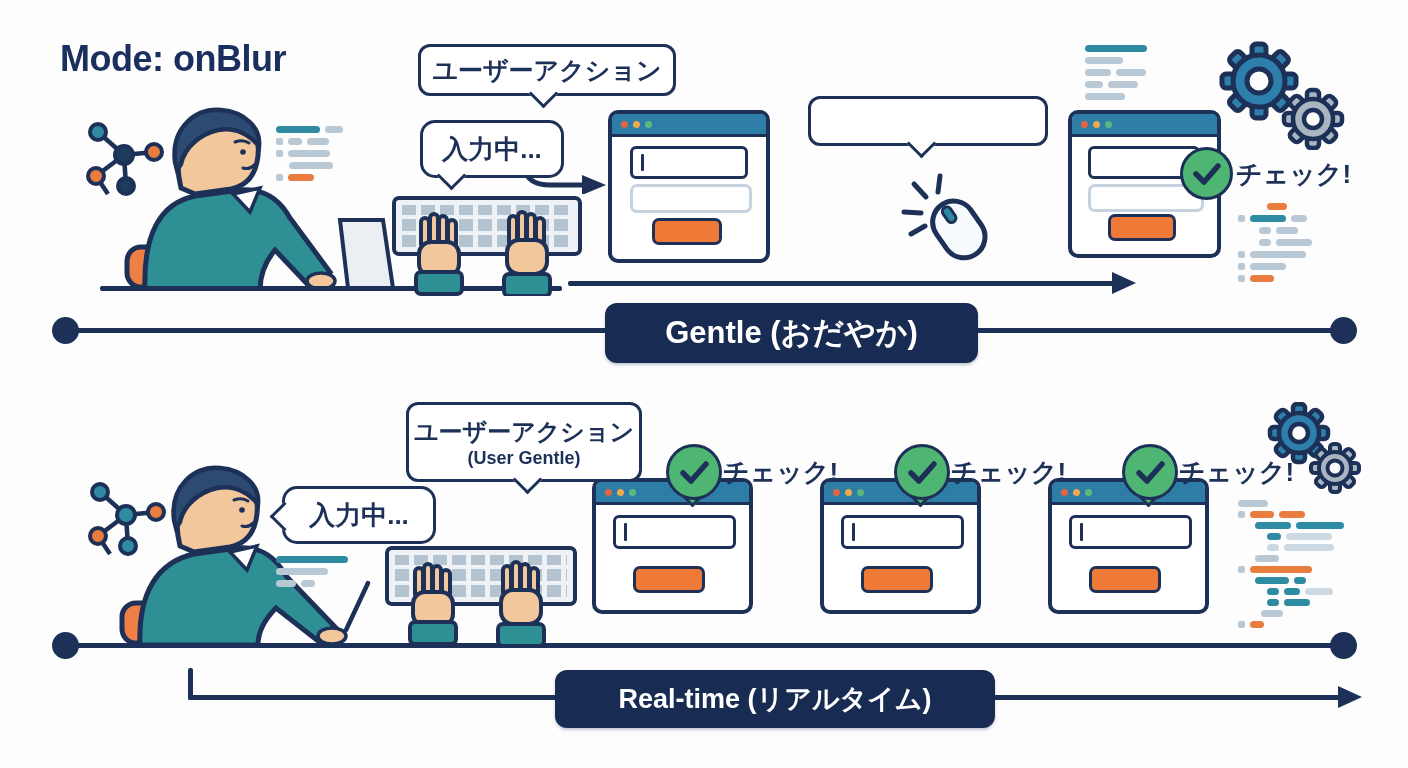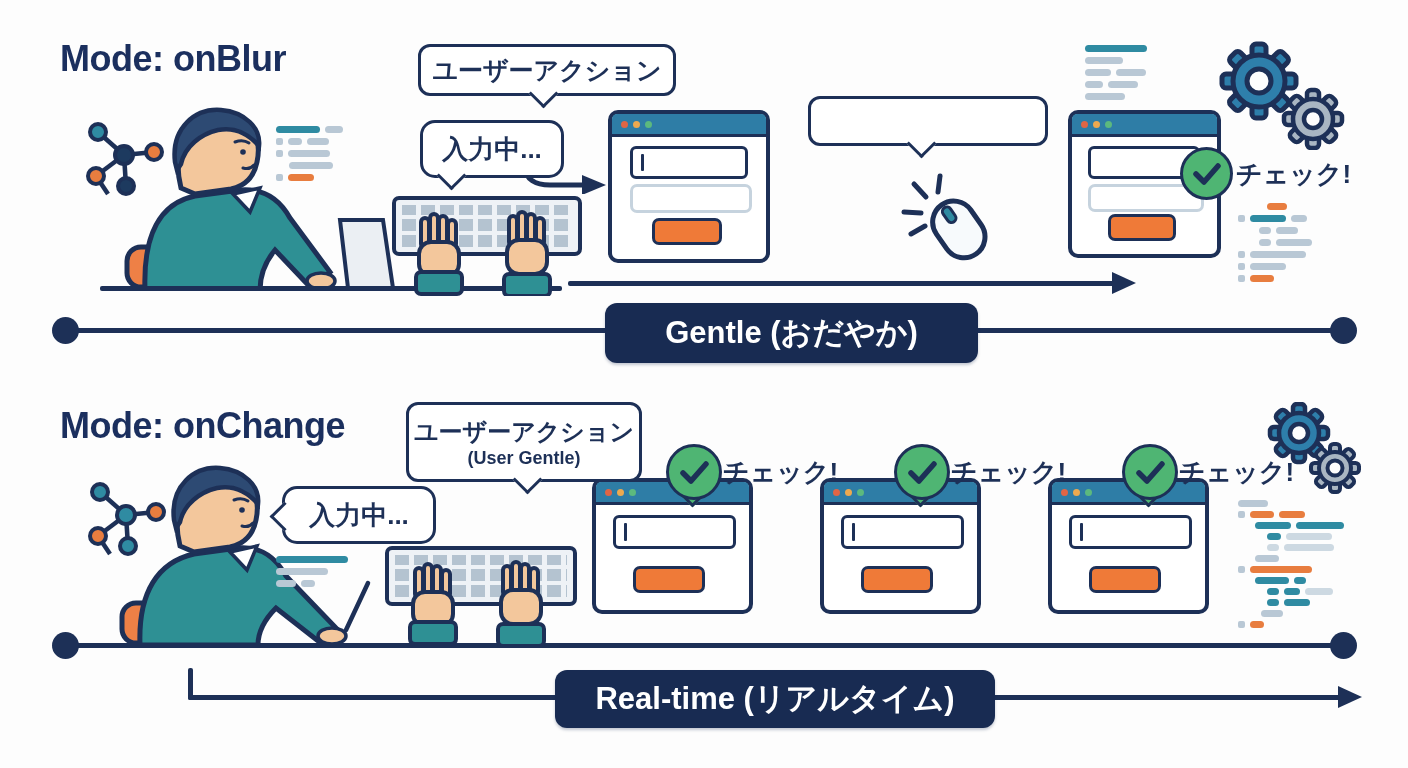--- a/index.html
+++ b/index.html
@@ -279,21 +279,20 @@
 
   <div class="tl-line" style="left:100px;top:286px;width:462px;"></div>
   <div class="tl-line" style="left:568px;top:281px;width:546px;"></div>
   <div class="arrow-head" style="left:1112px;top:272px;"></div>
 
   <div class="tl-line" style="left:66px;top:328px;width:1278px;"></div>
   <div class="tl-dot" style="left:52px;top:317px;"></div>
   <div class="tl-dot" style="left:1330px;top:317px;"></div>
   <div class="banner" style="left:565px;top:303px;width:373px;height:60px;font-size:31px;margin-left:40px;">Gentle (おだやか)</div>
 
-  <div class="abs row-title" style="left:60px;top:405px;">Mode: onChange</div>
 
   <svg class="abs" style="left:82px;top:478px;" width="92" height="84" viewBox="0 0 92 84">
     <g stroke="#1d3057" stroke-width="4.5" fill="none">
       <line x1="18" y1="14" x2="44" y2="37"></line>
         <line x1="44" y1="37" x2="74" y2="34"></line>
       <line x1="44" y1="37" x2="16" y2="58"></line>
         <line x1="44" y1="37" x2="46" y2="68"></line>
       <line x1="16" y1="58" x2="28" y2="76"></line>
     </g>
     <circle cx="18" cy="14" r="8" fill="#2f8ba2" stroke="#1d3057" stroke-width="4"></circle>
@@ -500,15 +499,15 @@
       </div>
   </div>
 
   <div class="tl-line" style="left:66px;top:643px;width:1278px;"></div>
   <div class="tl-dot" style="left:52px;top:632px;"></div>
   <div class="tl-dot" style="left:1330px;top:632px;"></div>
 
   <div class="tl-line" style="left:188px;top:668px;width:5px;height:32px;"></div>
   <div class="tl-line" style="left:188px;top:695px;width:1152px;"></div>
   <div class="arrow-head" style="left:1338px;top:686px;"></div>
-  <div class="banner" style="left:555px;top:670px;width:440px;height:58px;font-size:31px;">Real-time (リアルタイム)</div>
+  <div class="banner" style="left:555px;top:670px;width:440px;height:58px;font-size:27px;">Real-time (リアルタイム)</div>
 
 </div>
 
 </body></html>

